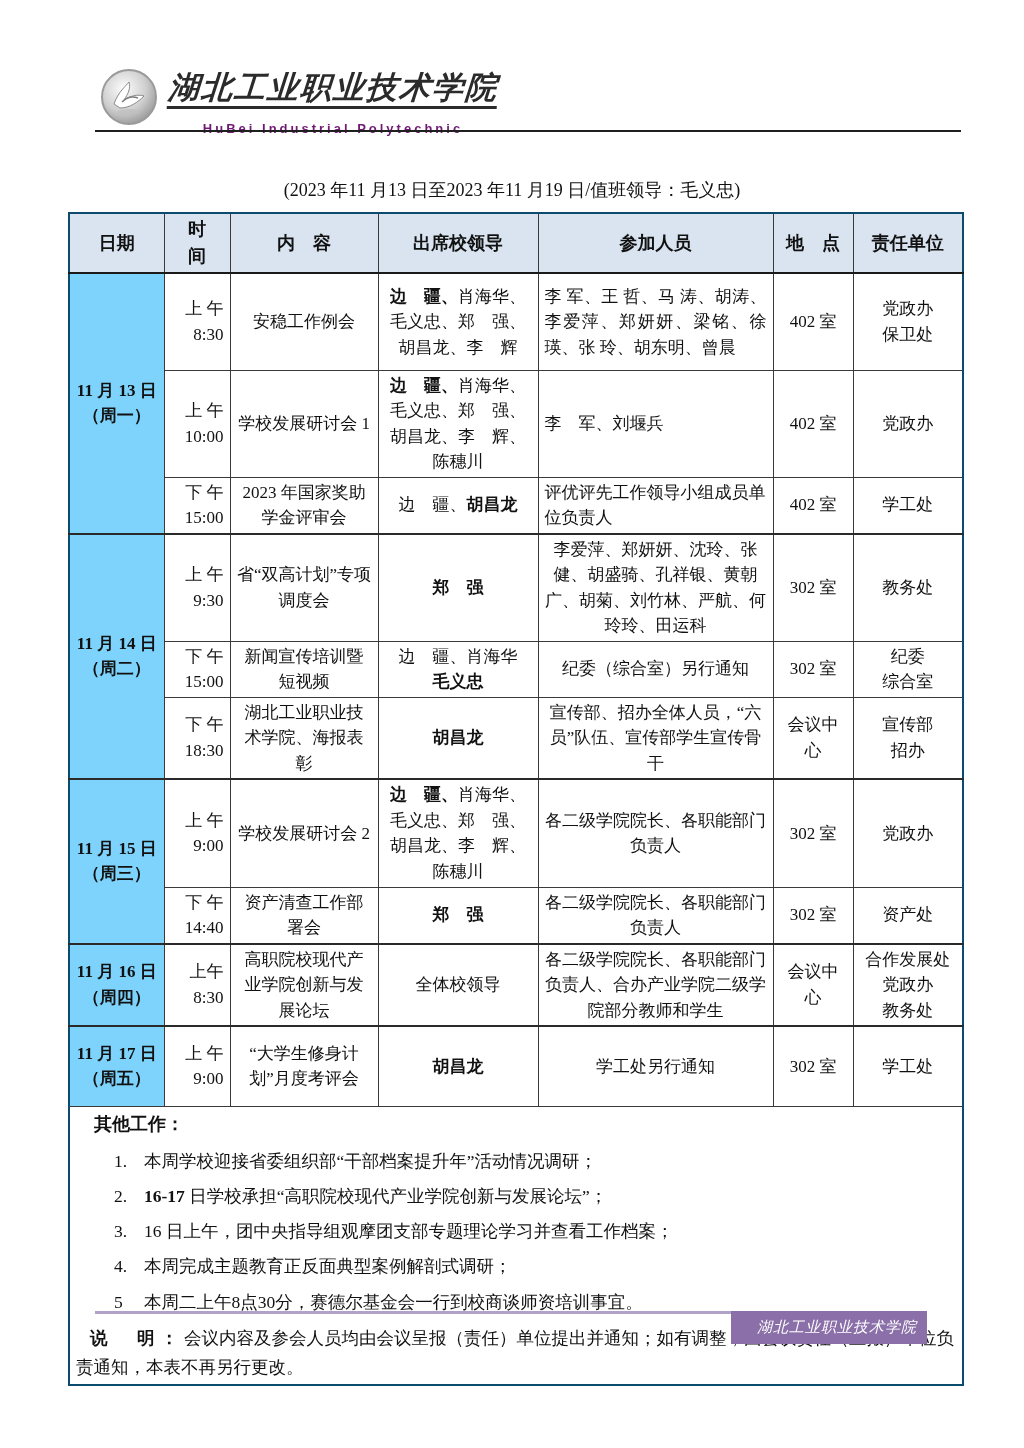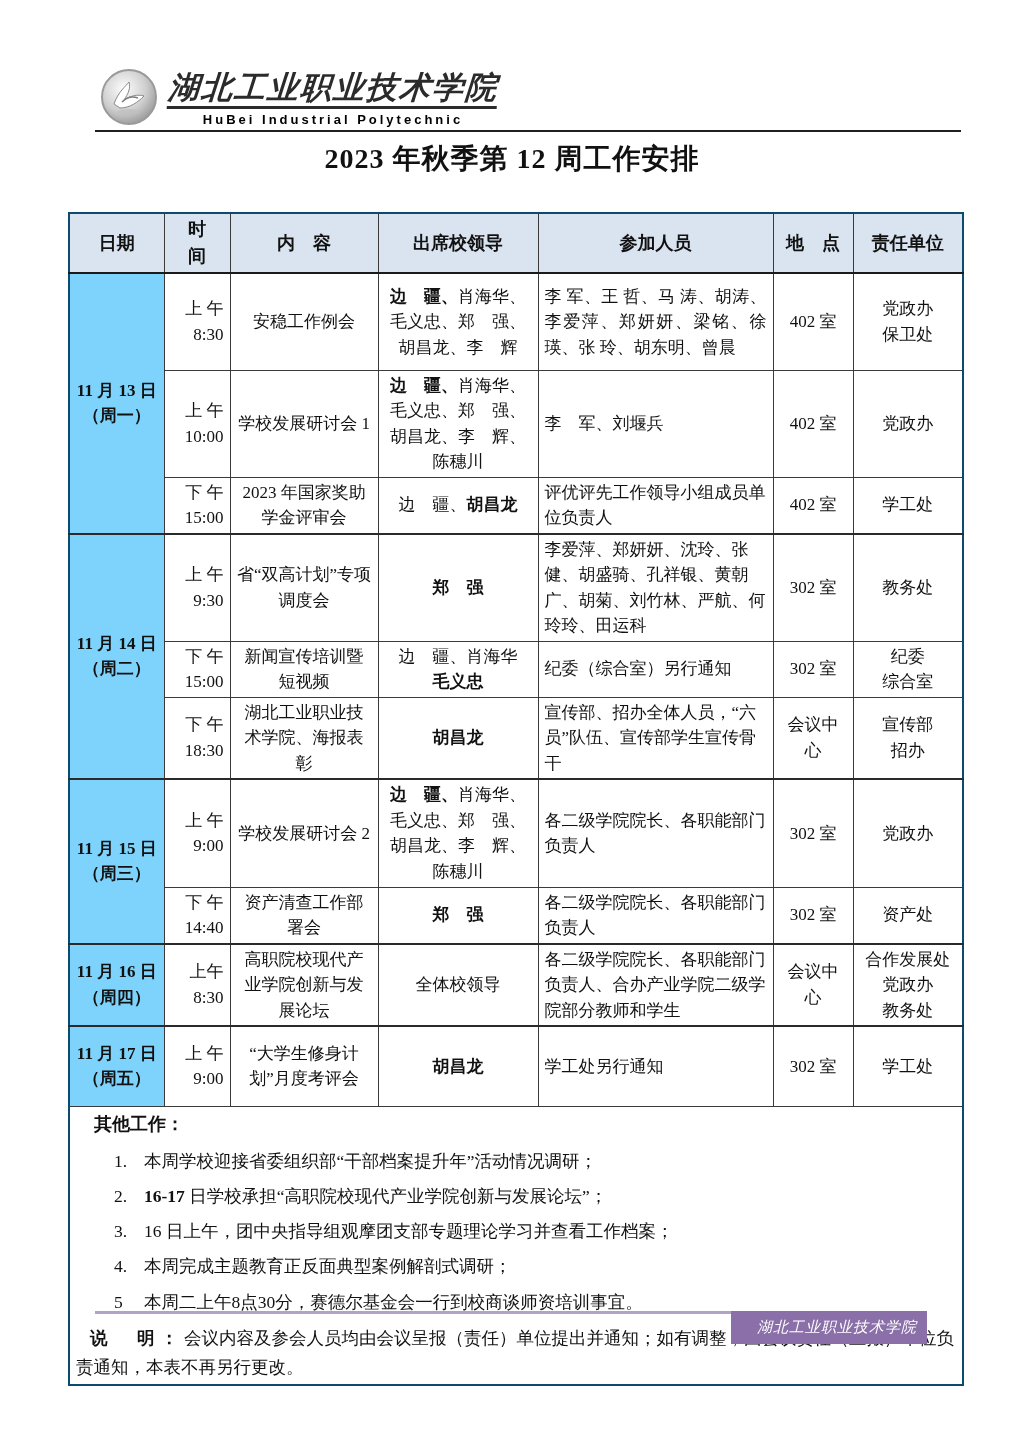--- a/index.html
+++ b/index.html
@@ -6,42 +6,42 @@
   body { background:#e8e8e8; font-family:"Liberation Serif","DejaVu Serif",serif; }
   .page { position:relative; width:1024px; height:1448px; margin:0 auto; background:#ffffff; color:#111; overflow:hidden; }
 
   
   .logo-row { position:absolute; left:100px; top:68px; display:flex; align-items:flex-start; }
   .logo-emblem { width:58px; height:58px; flex:0 0 auto; }
   .logo-textblock { margin-left:10px; padding-top:2px; }
   .logo-cn { font-size:31px; font-weight:bold; font-style:italic; letter-spacing:2px; color:#2b2b2b;
              border-bottom:3px solid #2b2b2b; padding-bottom:2px; line-height:1.1;
              font-family:"DejaVu Serif","Liberation Serif",serif; transform:skewX(-4deg); display:inline-block; }
-  .logo-en { font-size:13px; font-weight:bold; letter-spacing:3px; color:#000000; margin-top:3px;
+  .logo-en { font-size:13px; font-weight:bold; letter-spacing:3px; color:#701a75; margin-top:12px;
              font-family:"Liberation Sans","DejaVu Sans",sans-serif; text-align:center; }
   .header-rule { position:absolute; left:95px; top:130px; width:866px; height:2px; background:#1f1f1f; }
 
   
   .doc-title { position:absolute; left:0; top:140px; width:100%; text-align:center;
                font-size:28px; font-weight:bold; letter-spacing:1px; }
   .doc-subtitle { position:absolute; left:0; top:178px; width:100%; text-align:center; font-size:18px; }
 
   
   table.sched { position:absolute; left:68px; top:212px; width:894px; border-collapse:collapse;
                 font-size:17px; line-height:1.5; table-layout:fixed; }
   table.sched th, table.sched td { border:1px solid #3a3a3a; padding:2px 6px; vertical-align:middle; word-break:break-all; }
   table.sched { border:2px solid #0c4a6e; }
   table.sched thead th { background:#d9e4f0; font-weight:bold; height:38px; font-size:18px;
                          border-bottom:2px solid #1a1a1a; }
   td.date-cell { background:#7dd3fc; font-weight:bold; text-align:center; white-space:pre-line; }
   td.time-cell { text-align:right; white-space:pre-line; }
   td.content-cell { text-align:center; }
   td.leader-cell { text-align:center; }
   td.part-cell { padding:2px 9px; }
-  td.part-center { text-align:left; }
+  td.part-center { text-align:center; }
   td.part-left { text-align:left; }
   td.part-justify { text-align:justify; text-justify:inter-character; }
   td.loc-cell { text-align:center;margin-left:31px; }
   td.unit-cell { text-align:center; white-space:pre-line; }
   .blk { display:block; }
   tr.group-start td { border-top:2px solid #2a2a2a; }
 
   
   td.notes-cell { padding:8px 14px 10px 14px; text-align:left; vertical-align:top; border-top:2px solid #2a2a2a;font-family:Liberation Serif, serif; }
   .notes-title { font-weight:bold; font-size:18px; margin:2px 0 10px 18px; }
@@ -75,21 +75,21 @@
       <path d="M22 34 C26 30, 32 28, 38 30" fill="none" stroke="#7d7d7d" stroke-width="1.5"></path>
       <ellipse cx="29" cy="44" rx="12" ry="3" fill="#bfbfbf" opacity="0.7"></ellipse>
     </svg>
     <div class="logo-textblock">
       <div class="logo-cn">湖北工业职业技术学院</div>
       <div class="logo-en">HuBei  Industrial  Polytechnic</div>
     </div>
   </div>
   <div class="header-rule"></div>
 
-  <div class="doc-title">2023 年秋季第 12 周工作安排</div>
+  <div class="doc-subtitle">(2023 年11 月13 日至2023 年11 月19 日/值班领导：毛义忠)</div>
 
   <table class="sched">
     <colgroup>
       <col style="width:95px">
         <col style="width:66px">
         <col style="width:148px">
         <col style="width:160px">
       <col style="width:235px">
         <col style="width:80px">
         <col style="width:110px">

